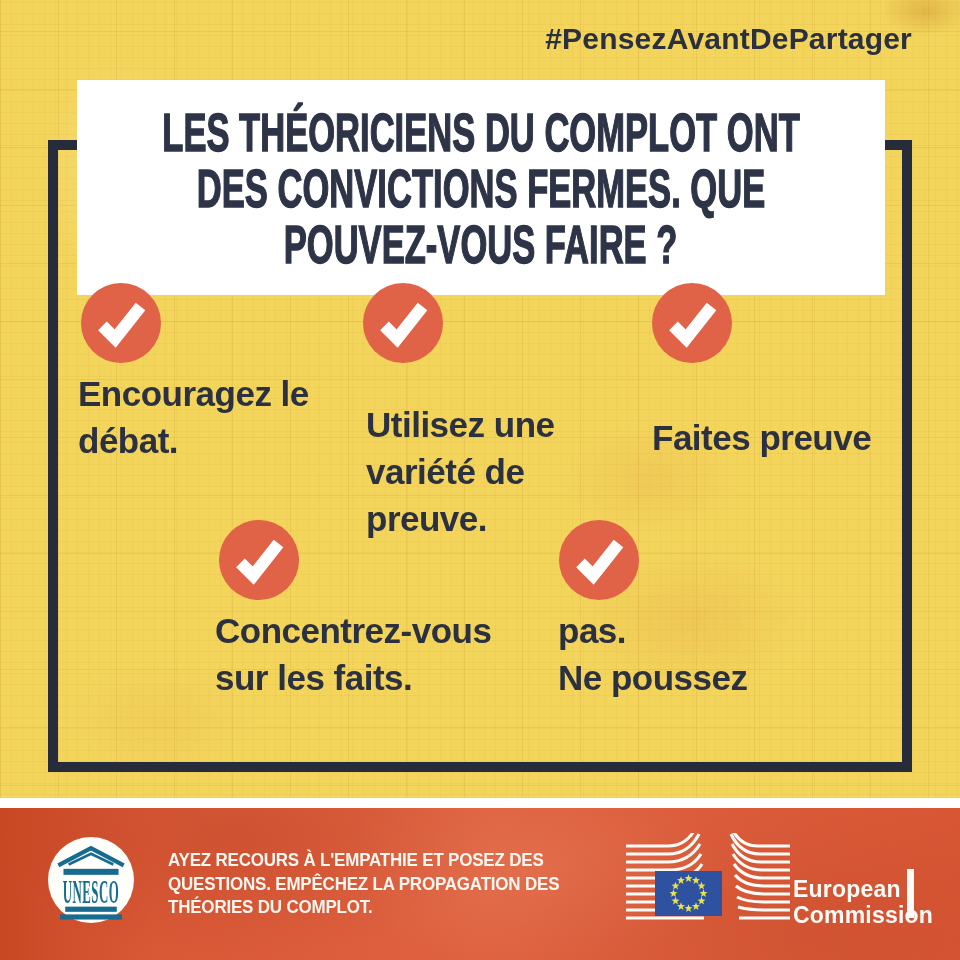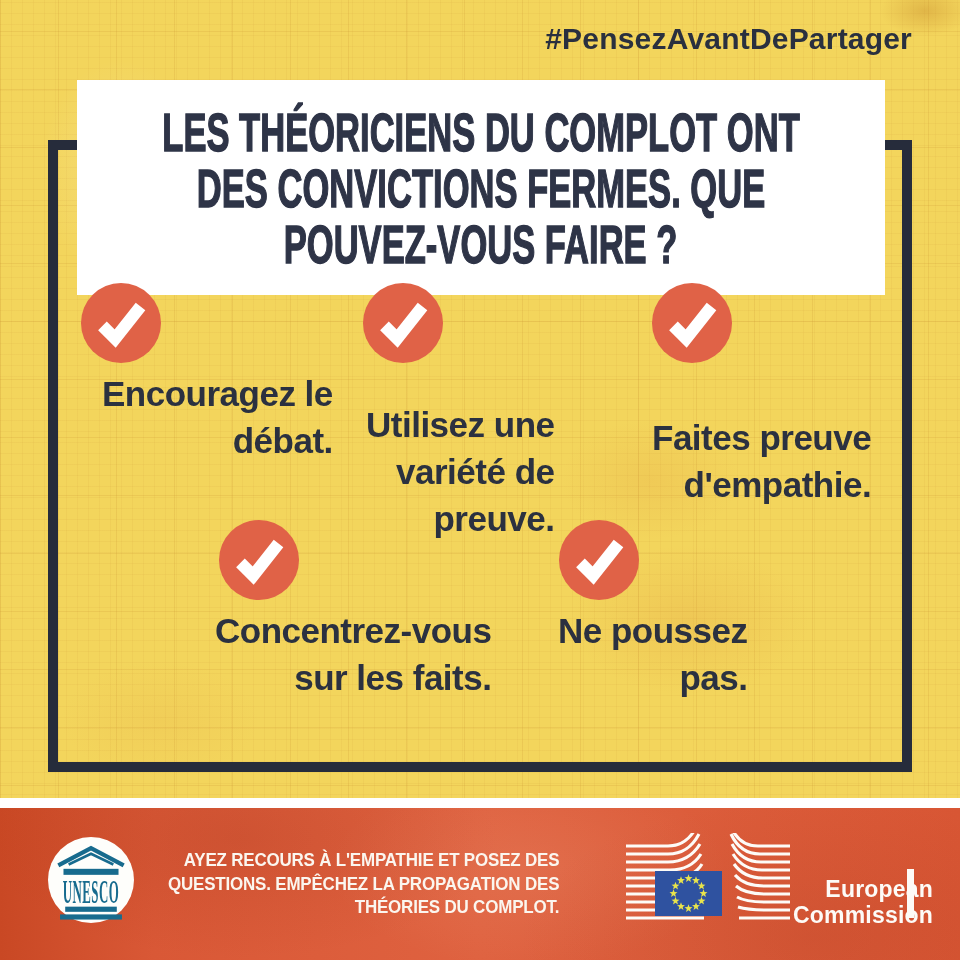--- a/index.html
+++ b/index.html
@@ -5,21 +5,20 @@
   html,body{margin:0;padding:0;background:#888;}
   .canvas{
     position:relative;width:960px;height:960px;overflow:hidden;
     font-family:"Liberation Sans",sans-serif;
     background-color:#F3D55C;
     background-image:
       repeating-linear-gradient(0deg, rgba(198,140,45,.18) 0 1px, transparent 1px 58px),
       repeating-linear-gradient(90deg, rgba(198,140,45,.18) 0 1px, transparent 1px 58px),
       repeating-linear-gradient(0deg, rgba(205,150,55,.10) 0 1px, transparent 1px 11px),
       repeating-linear-gradient(90deg, rgba(205,150,55,.10) 0 1px, transparent 1px 11px);
-    text-align: right;
   }
   .stain{position:absolute;border-radius:50%;pointer-events:none;}
   .st1{left:560px;top:420px;width:180px;height:120px;background:radial-gradient(closest-side,rgba(224,152,60,.18),transparent);}
   .st2{left:570px;top:545px;width:240px;height:150px;background:radial-gradient(closest-side,rgba(224,152,60,.22),transparent);}
   .st3{left:60px;top:660px;width:200px;height:120px;background:radial-gradient(closest-side,rgba(224,152,60,.12),transparent);}
   .st4{left:880px;top:-14px;width:90px;height:50px;background:radial-gradient(closest-side,rgba(190,125,35,.35),transparent);}
   .st5{left:40px;top:60px;width:160px;height:220px;background:radial-gradient(closest-side,rgba(250,240,200,.25),transparent);}
 
   .hashtag{
     position:absolute;top:22px;right:48px;
@@ -98,21 +97,21 @@
     <span class="title-line">POUVEZ-VOUS FAIRE ?</span>
   </div>
 
   <div class="tip">
     <div class="tip-circle" style="left:80px;top:282px;">
       <svg viewBox="0 0 84 84" width="82" height="82">
         <circle cx="42" cy="42" r="41" fill="#E06247"></circle>
         <path d="M23 45 L36 58 L62 25" fill="none" stroke="#FFFFFF" stroke-width="12.5"></path>
       </svg>
     </div>
-    <div class="tip-text" style="left:78px;top:370px;margin-left:24px;">
+    <div class="tip-text" style="left:78px;top:370px;">
       <span>Encouragez le</span>
       <span>débat.</span>
     </div>
   </div>
 
   <div class="tip">
     <div class="tip-circle" style="left:362px;top:282px;">
       <svg viewBox="0 0 84 84" width="82" height="82">
         <circle cx="42" cy="42" r="41" fill="#E06247"></circle>
         <path d="M23 45 L36 58 L62 25" fill="none" stroke="#FFFFFF" stroke-width="12.5"></path>
@@ -127,21 +126,20 @@
 
   <div class="tip">
     <div class="tip-circle" style="left:651px;top:282px;">
       <svg viewBox="0 0 84 84" width="82" height="82">
         <circle cx="42" cy="42" r="41" fill="#E06247"></circle>
         <path d="M23 45 L36 58 L62 25" fill="none" stroke="#FFFFFF" stroke-width="12.5"></path>
       </svg>
     </div>
     <div class="tip-text" style="left:652px;top:370px;margin-top:44px;">
       <span>Faites preuve</span>
-      <span>d'empathie.</span>
     </div>
   </div>
 
   <div class="tip">
     <div class="tip-circle" style="left:218px;top:519px;">
       <svg viewBox="0 0 84 84" width="82" height="82">
         <circle cx="42" cy="42" r="41" fill="#E06247"></circle>
         <path d="M23 45 L36 58 L62 25" fill="none" stroke="#FFFFFF" stroke-width="12.5"></path>
       </svg>
     </div>
@@ -152,22 +150,22 @@
   </div>
 
   <div class="tip">
     <div class="tip-circle" style="left:558px;top:519px;">
       <svg viewBox="0 0 84 84" width="82" height="82">
         <circle cx="42" cy="42" r="41" fill="#E06247"></circle>
         <path d="M23 45 L36 58 L62 25" fill="none" stroke="#FFFFFF" stroke-width="12.5"></path>
       </svg>
     </div>
     <div class="tip-text" style="left:558px;top:607px;">
+      <span>pas.</span>
       <span>Ne poussez</span>
-      <span>pas.</span>
     </div>
   </div>
 
   <div class="footer-white"></div>
 
   <div class="footer">
 
     <div class="unesco-badge">
       <svg viewBox="0 0 100 100" width="86" height="86">
         <path d="M12 33 L50 13 L88 33" fill="none" stroke="#176B8E" stroke-width="5"></path>

